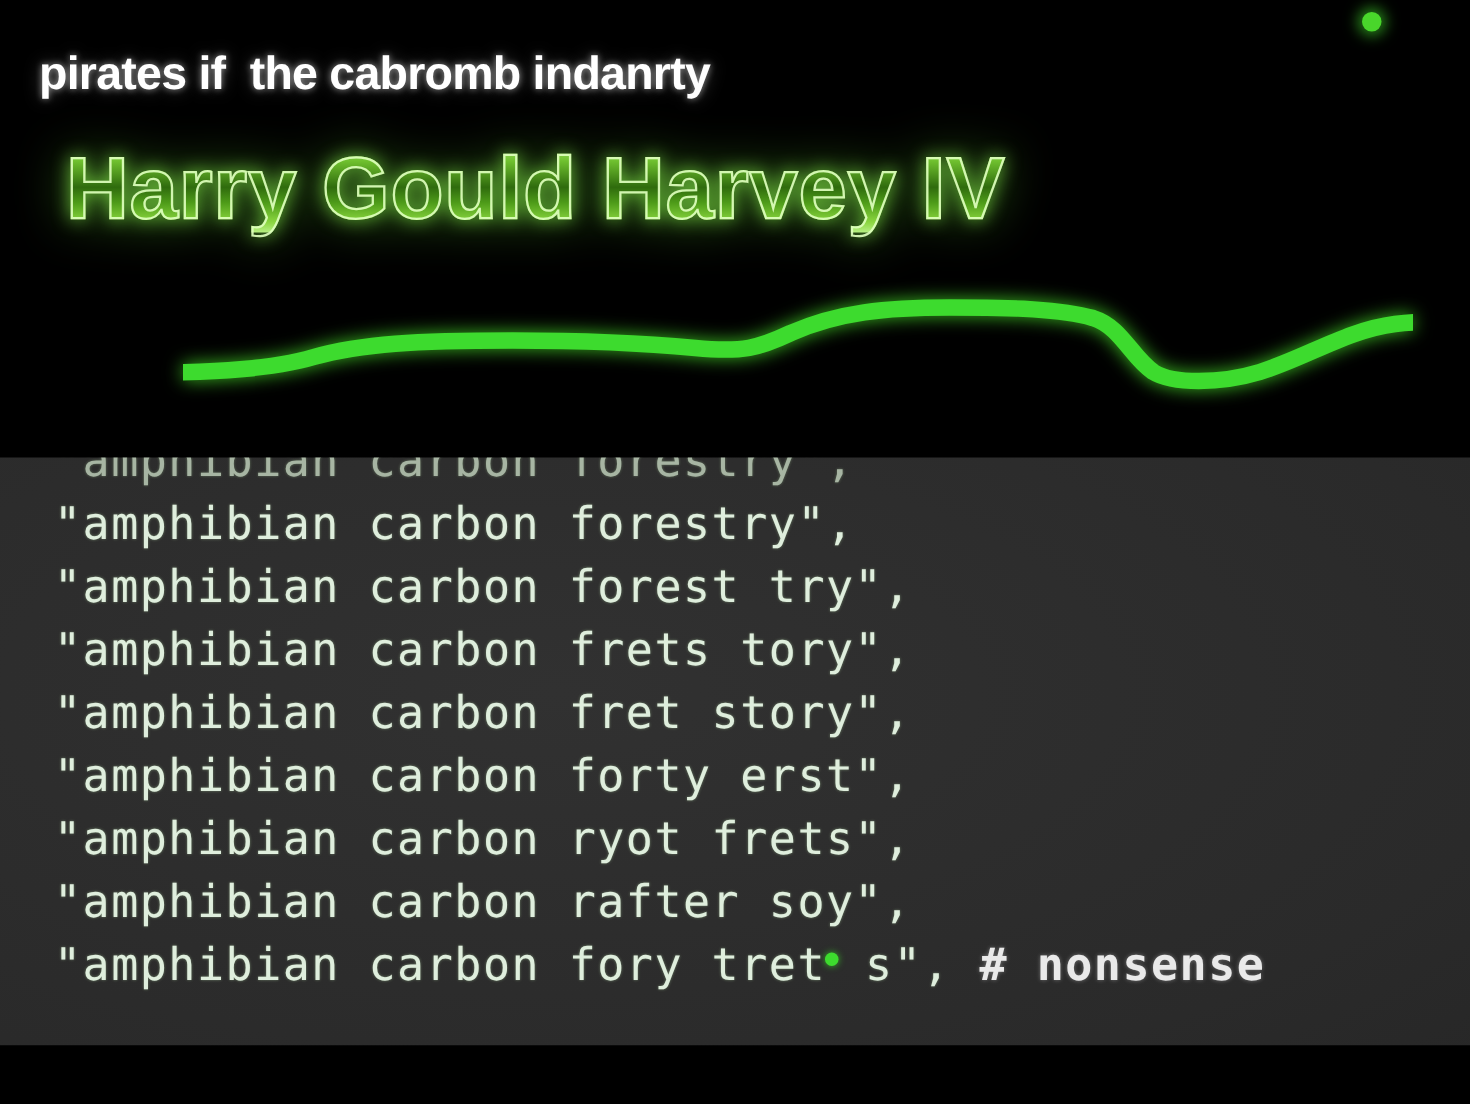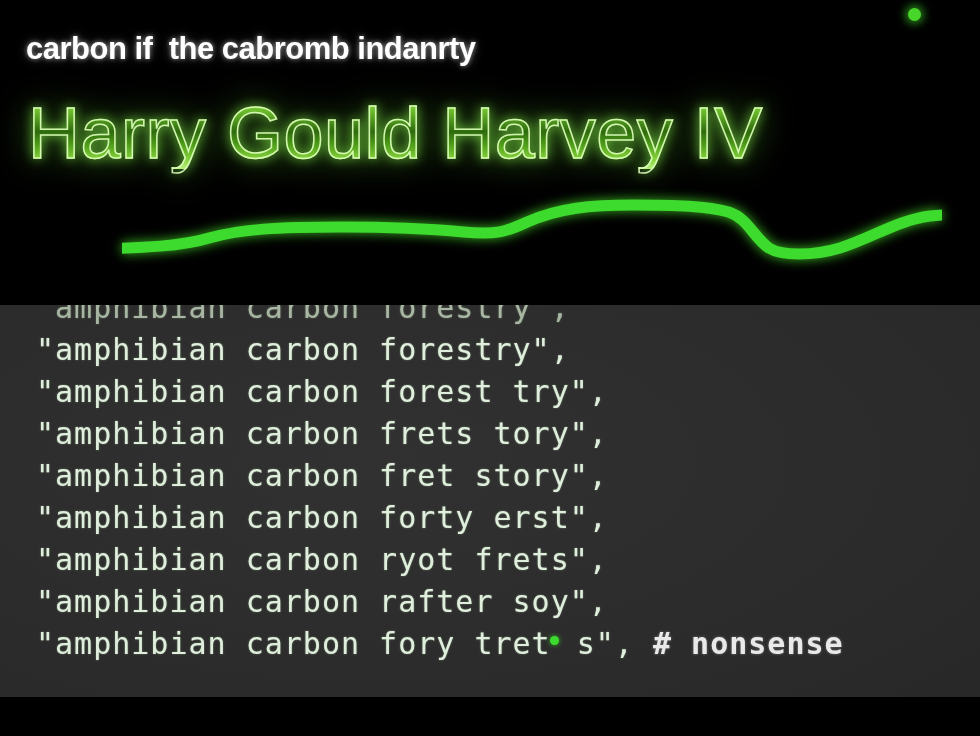--- a/index.html
+++ b/index.html
@@ -47,25 +47,25 @@
     font-size: 31px;
     font-weight: bold;
     letter-spacing: -0.5px;
     color: #ffffff;
     white-space: pre;
     text-shadow: 0 0 5px rgba(255,255,255,0.55), 0 0 12px rgba(255,255,255,0.25);
   }
 
   #main-title {
     position: absolute;
-    left: 28px; top: 97px;
+    left: 44px; top: 97px;
     width: 924px;
     font-family: "Liberation Sans", sans-serif;
-    font-size: 72px;
-    font-weight: normal;
+    font-size: 58px;
+    font-weight: bold;
     letter-spacing: 0.5px;
     line-height: 1;
     white-space: pre;
     background-image: linear-gradient(180deg,
         #9fe06a 0%,
         #6fc02e 18%,
         #2f6b0d 48%,
         #4e9c19 66%,
         #8ad63f 88%,
         #b6ef82 100%);
@@ -140,21 +140,21 @@
 </style>
 </head>
 <body>
 
 <div id="screen">
 
   <div id="header-banner">
 
     <div id="status-dot"></div>
 
-    <div id="subtitle-line">carbon if  the cabromb indanrty</div>
+    <div id="subtitle-line">pirates if  the cabromb indanrty</div>
 
     <div id="main-title">Harry Gould Harvey IV</div>
 
     <svg id="title-underline-wave" viewBox="0 0 820 70" width="820" height="70" fill="none">
       <path d="M6 53 C 60 52, 95 50, 120 42 C 150 33, 185 31, 245 31 C 300 31, 330 33, 360 36
                C 390 39, 400 36, 420 26 C 450 12, 480 9, 520 9 C 560 9, 590 10, 610 16
                C 628 22, 634 42, 648 52 C 660 60, 690 60, 715 52 C 745 42, 770 24, 800 20
                C 830 16, 845 22, 858 30" stroke="#3ddb2e" stroke-width="11" stroke-linecap="round" stroke-linejoin="round" transform="translate(-40,0) scale(1.06,1)"></path>
     </svg>
   </div>

